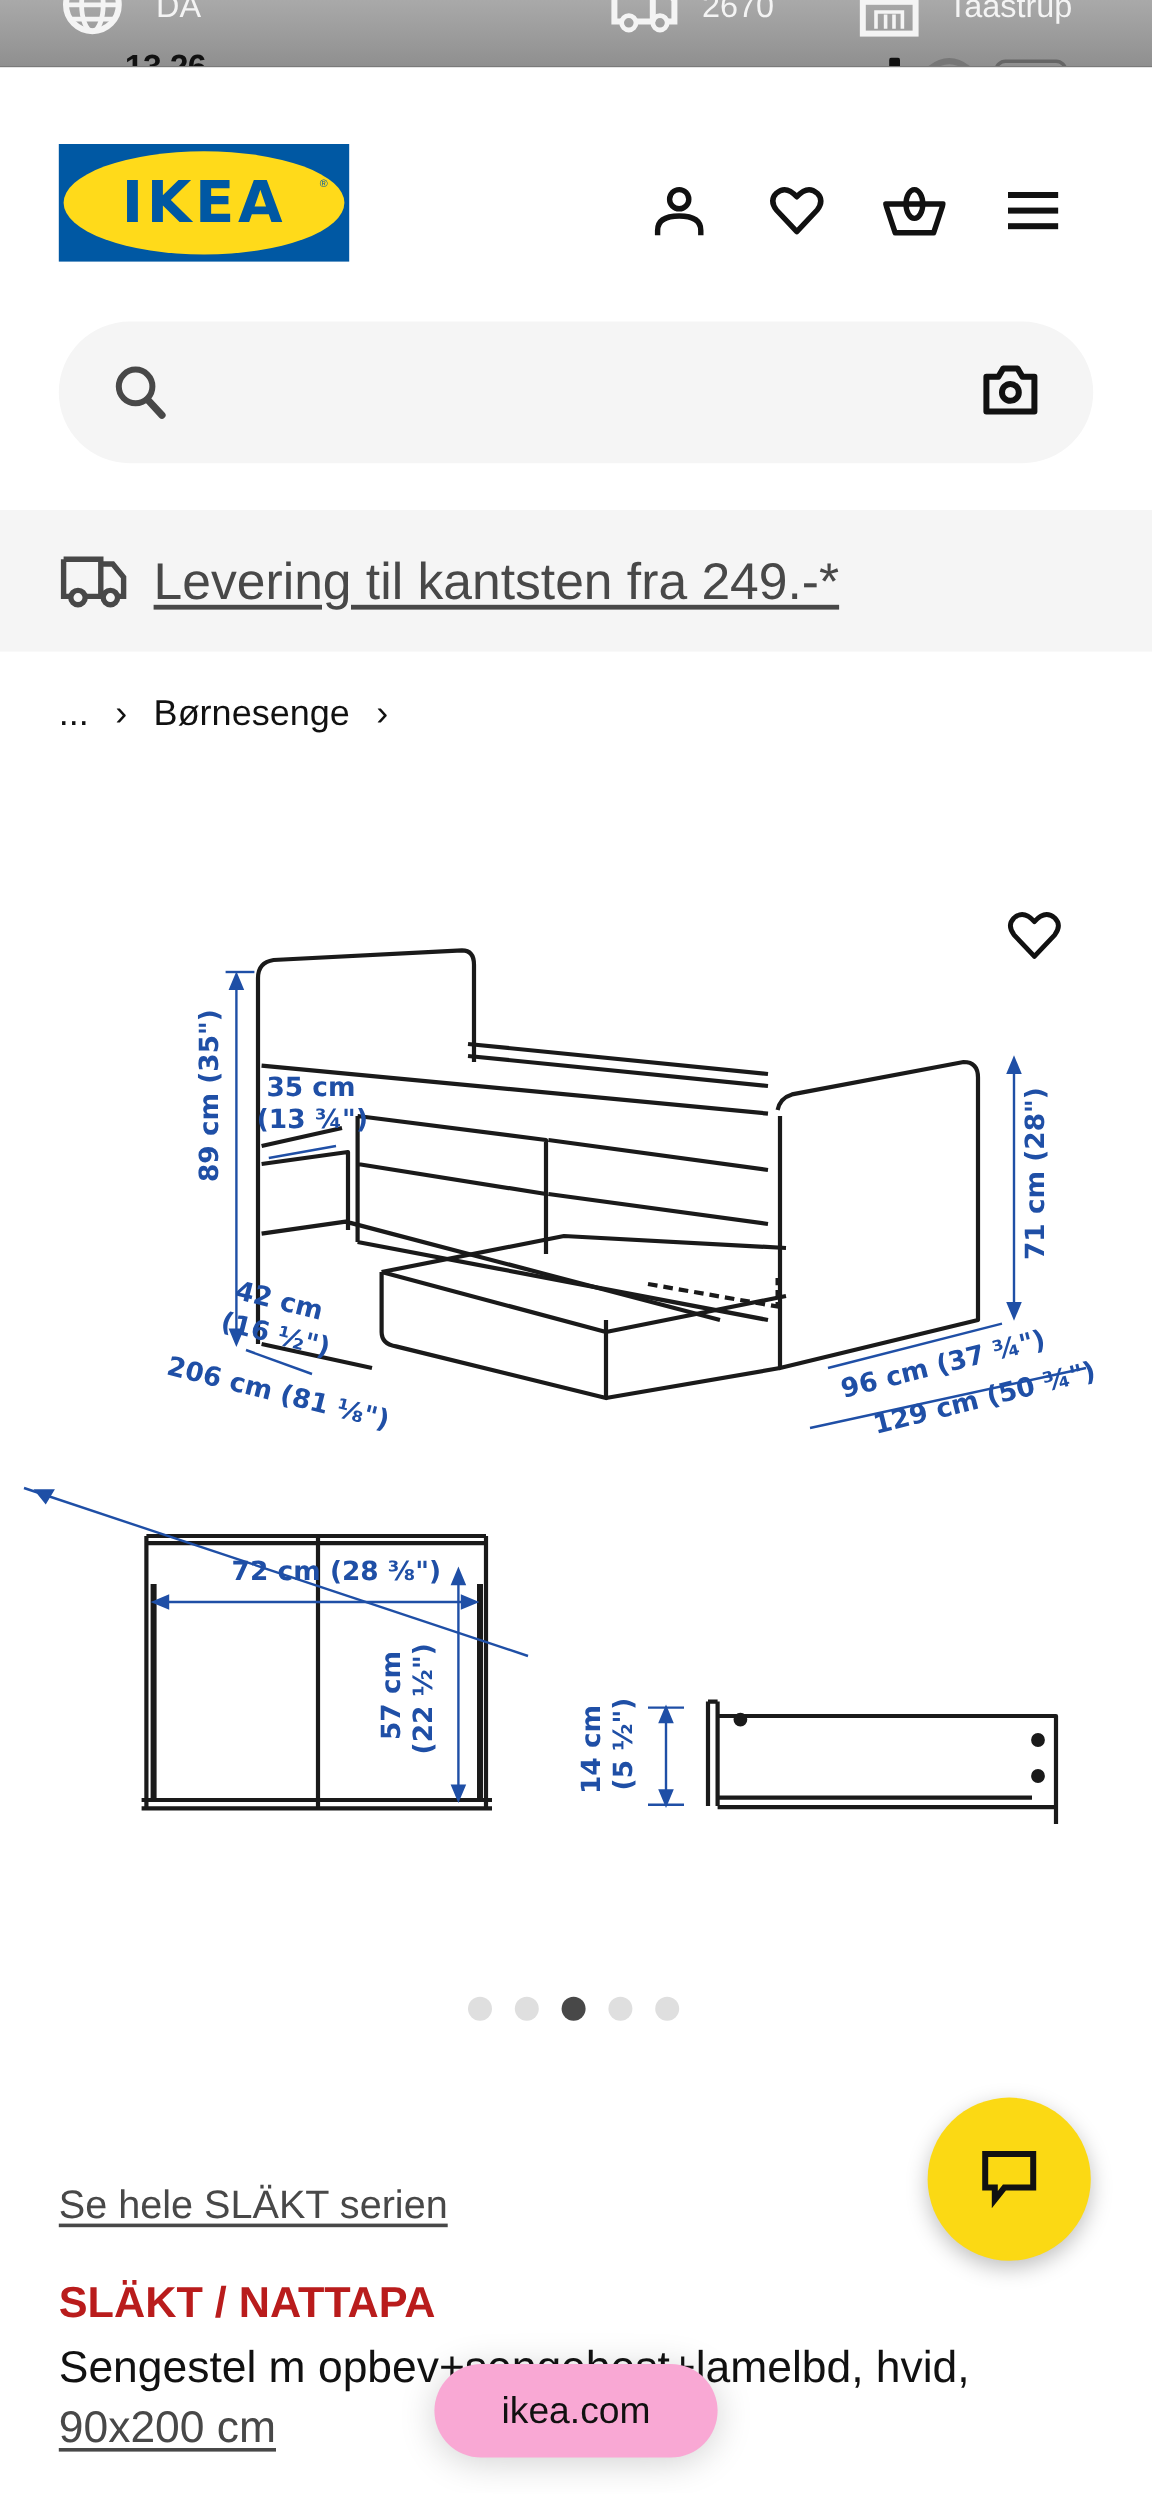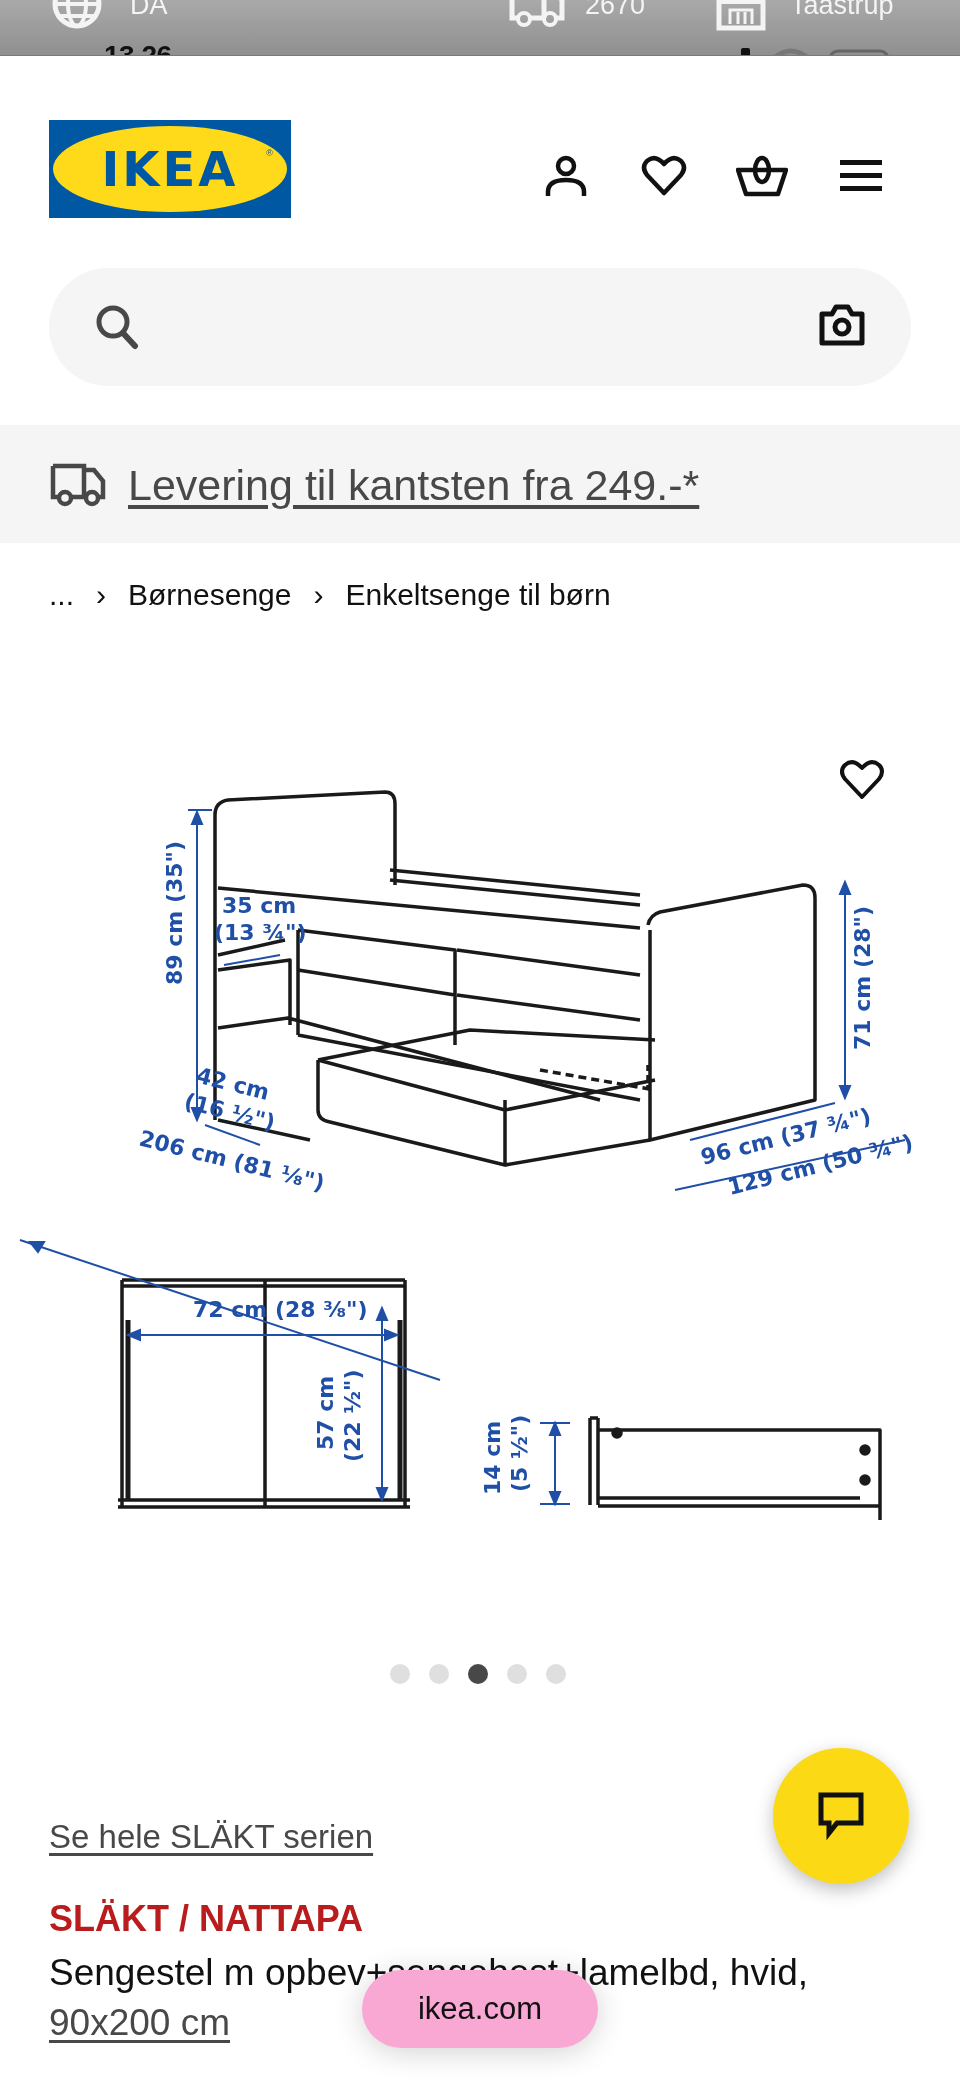--- a/index.html
+++ b/index.html
@@ -194,21 +194,20 @@
       </svg>
   </span>
   <a>Levering til kantsten fra 249.-*</a>
 </div>
 
 <nav class="breadcrumb">
   <a>...</a>
   <span class="sep">›</span>
   <a>Børnesenge</a>
   <span class="sep">›</span>
-  <a>Enkeltsenge til børn</a>
 </nav>
 
 <div class="product-image">
   <svg class="drawing" width="960" height="1000" viewBox="0 0 960 1000">
     <g fill="none" stroke="#1a1a1a" stroke-width="3.5" stroke-linejoin="round">
 
       <path d="M215 480 V175 Q215 162 228 160 L385 152 Q395 152 395 164 V245"></path>
 
       <path d="M218 248 L640 288"></path>
       <path d="M390 230 L640 255"></path>

